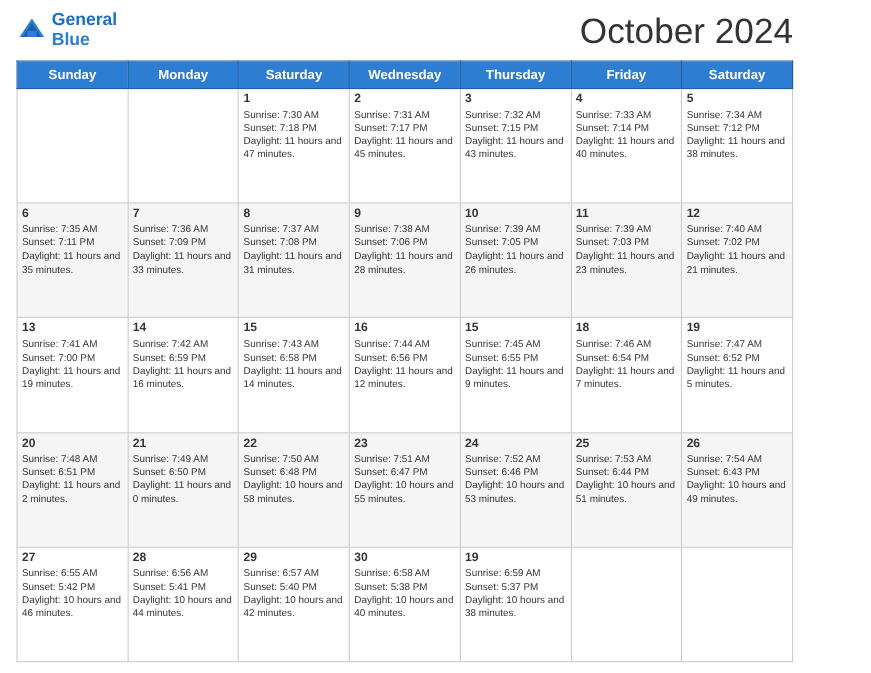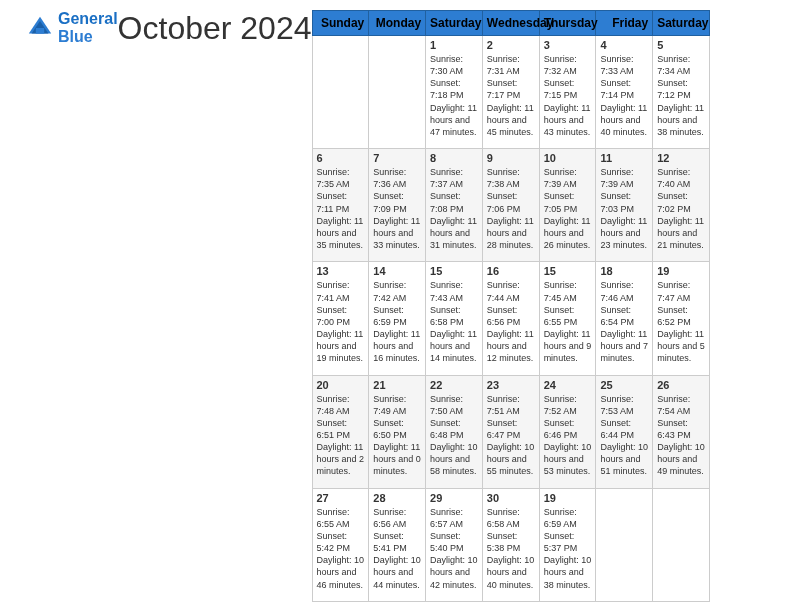--- a/index.html
+++ b/index.html
@@ -6,22 +6,23 @@
     body {
       font-family: Arial, sans-serif;
       background: #fff;
       width: 792px;
       height: 612px;
       overflow: hidden;
     }
     .page {
       width: 736px;
       height: 612px;
-      padding: 10px 26px;
+      padding: 10px 15px;
       display: flex;
+      flex-direction: column;
     }
     .header {
       display: flex;
       justify-content: space-between;
       align-items: flex-start;
       margin-bottom: 8px;
     }
     .logo {
       display: flex;
       align-items: center;
@@ -54,26 +55,26 @@
     }
     .calendar {
       flex: 1;
       border: 1px solid #ccc;
       border-collapse: collapse;
       width: 100%;
       table-layout: fixed;
     }
     .calendar th {
       background-color: #2d7dd2;
-      color: #000000;
+      color: #ffffff;
       font-size: 12px;
       font-weight: bold;
       padding: 5px 4px;
       border: 1px solid #2060a0;
-      text-align: right;
+      text-align: center;
     }
     .calendar td {
       border: 1px solid #ccc;
       vertical-align: top;
       padding: 3px 4px;
       font-size: 9.5px;
       color: #333;
       background: #fff;
       height: 82px;
     }

